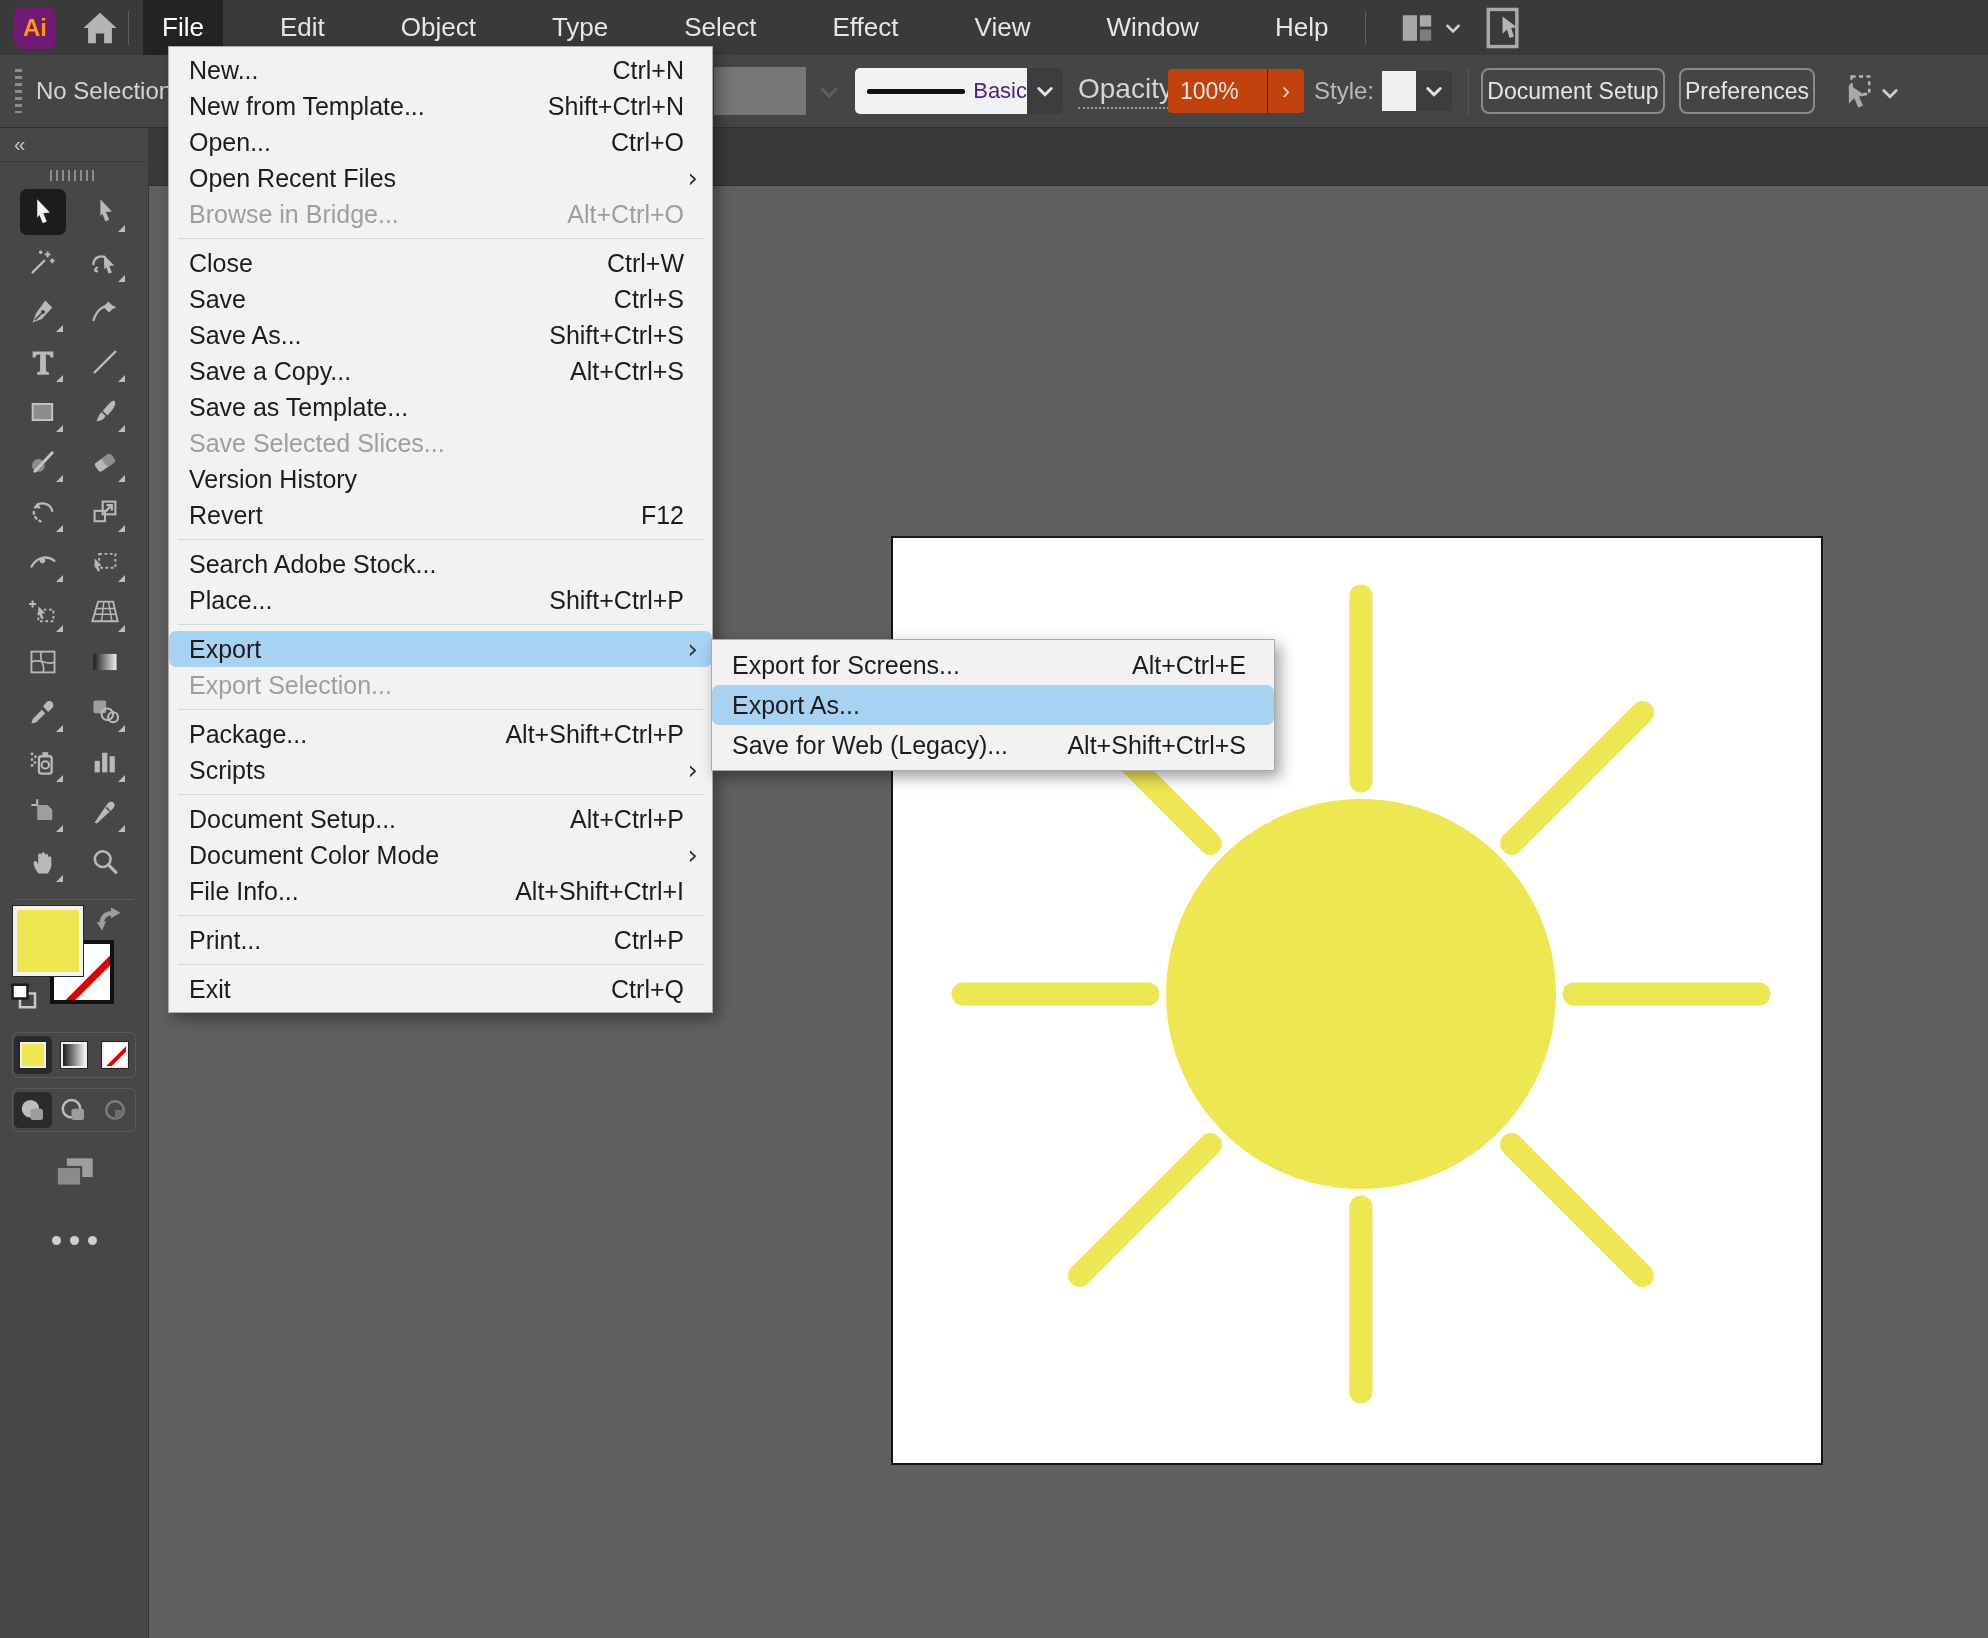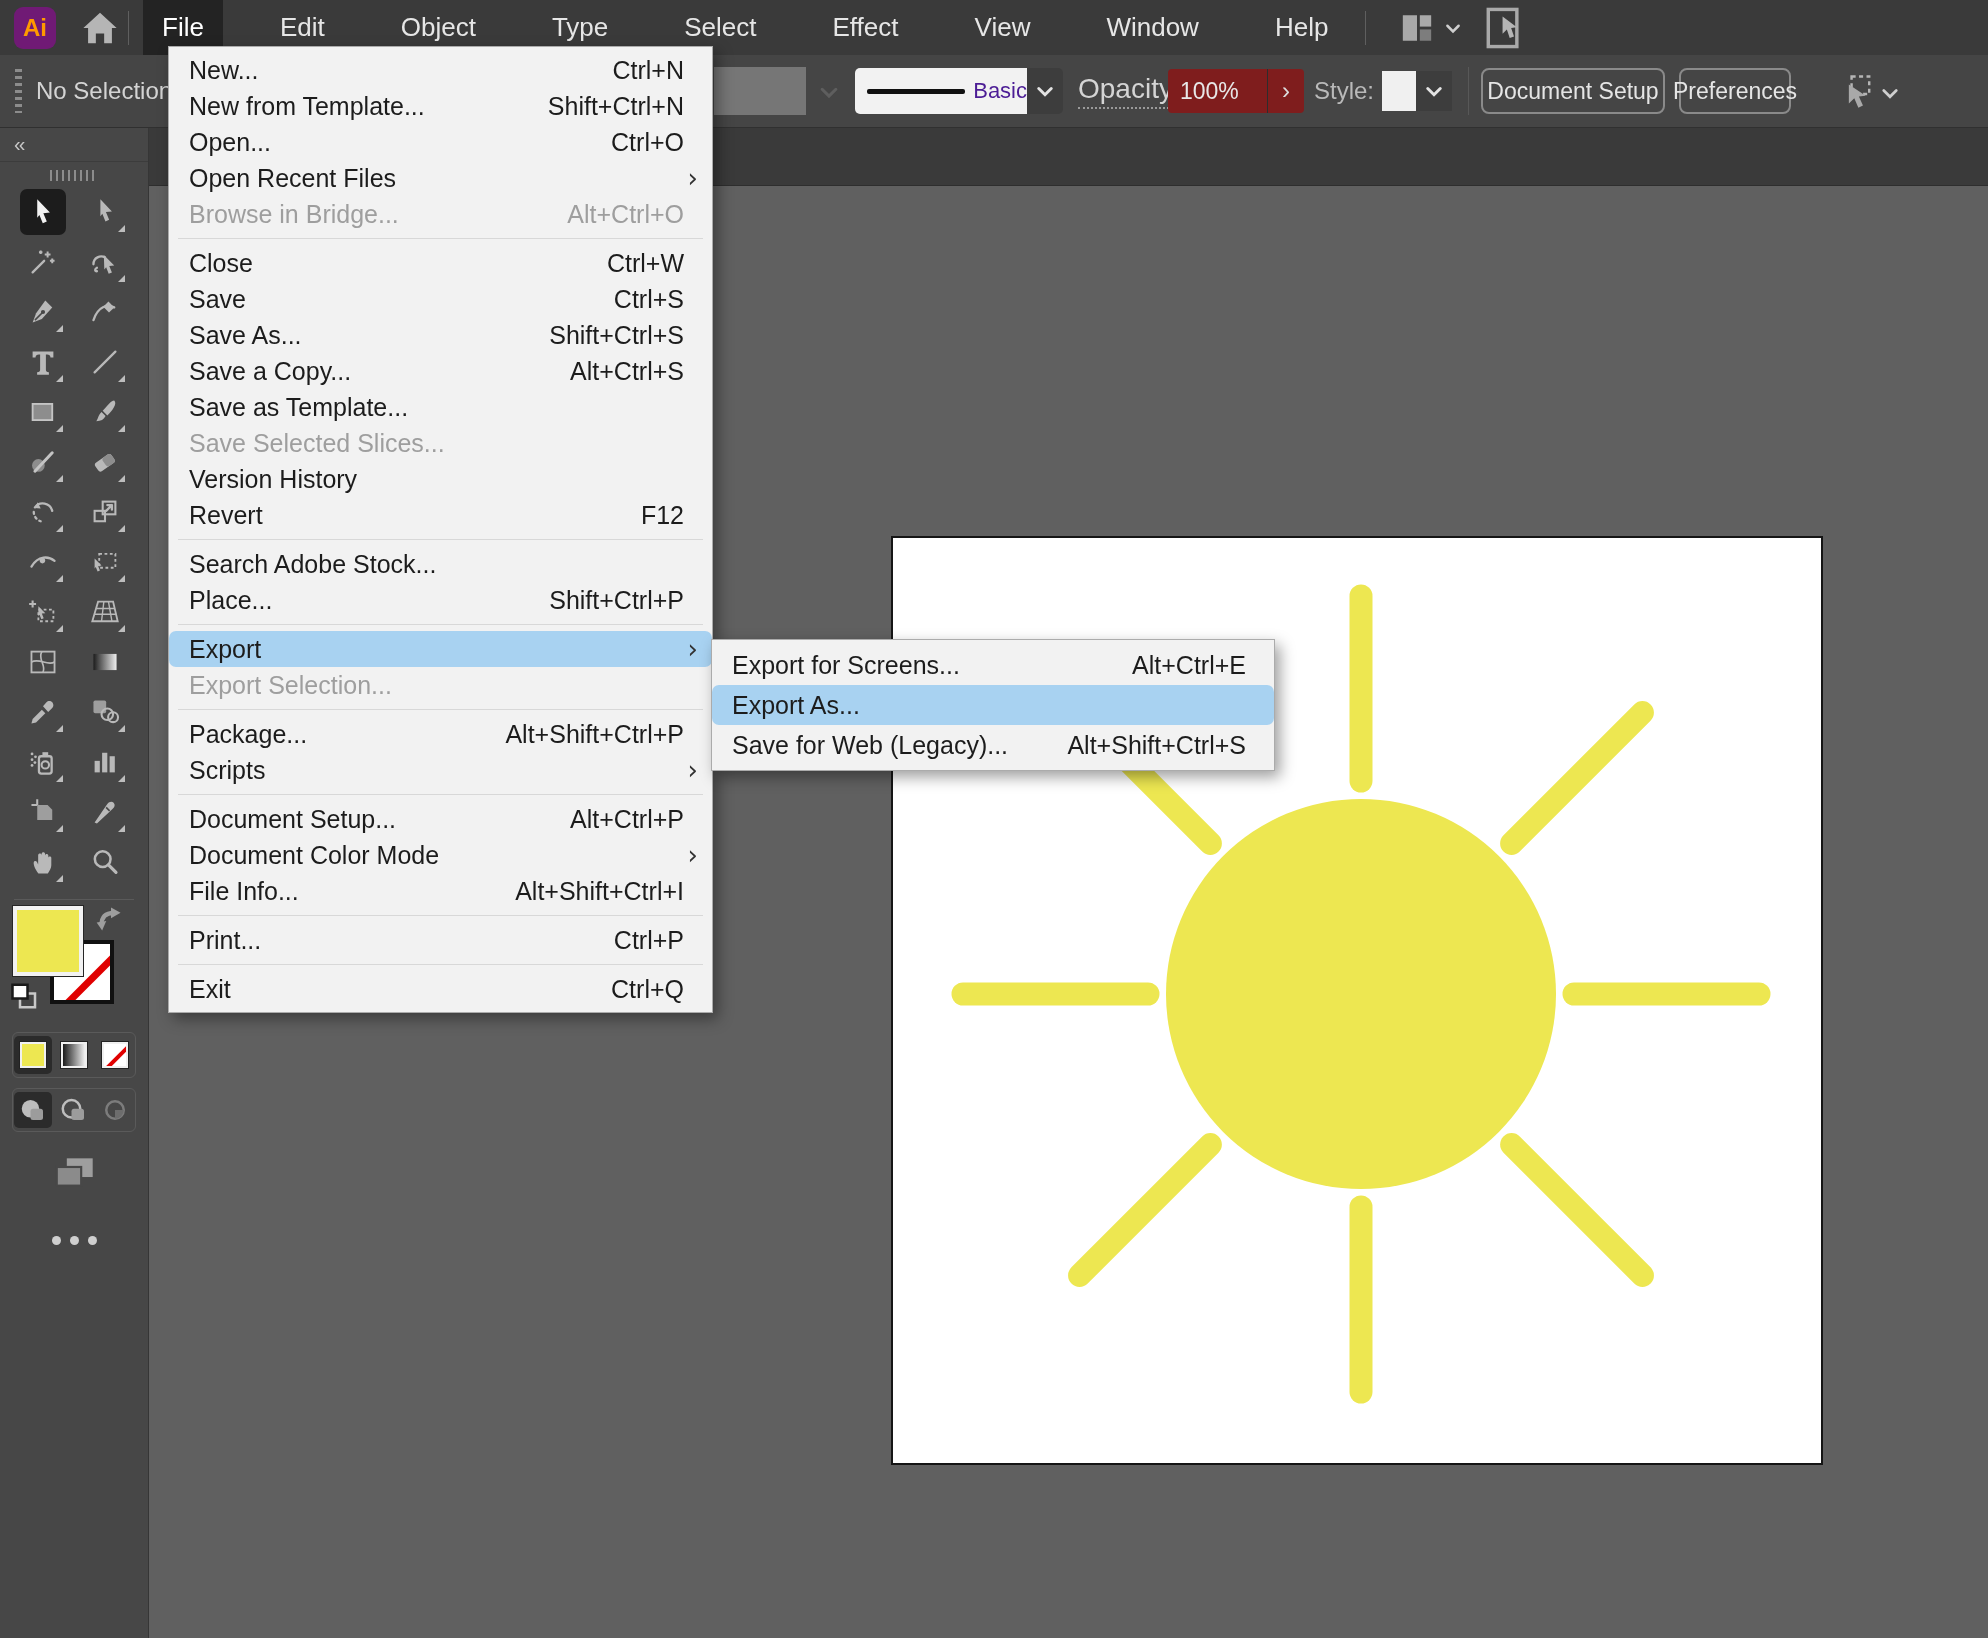--- a/index.html
+++ b/index.html
@@ -27,31 +27,31 @@
   .dis-drop{position:absolute;left:714px;top:12px;width:92px;height:48px;background:#767676;}
   .dis-chev{position:absolute;left:818px;top:26px;}
   .brushbox{position:absolute;left:855px;top:13px;width:172px;height:46px;background:#f2f2f2;border-radius:5px 0 0 5px;
     display:flex;align-items:center;}
   .brushline{width:108px;height:5px;background:#111;margin-left:12px;border-radius:2px;}
   .brushlabel{margin-left:8px;color:#4c1d95;font-size:22px;}
   .brushchev{position:absolute;left:1027px;top:13px;width:36px;height:46px;background:#3d3d3d;border-radius:0 5px 5px 0;
     display:flex;align-items:center;justify-content:center;}
   .oplabel{position:absolute;left:1078px;top:0;height:72px;display:flex;align-items:center;color:#d4d4d4;font-size:28px;}
   .oplabel span{border-bottom:2px dotted #9a9a9a;padding-bottom:2px;}
-  .opbox{position:absolute;left:1168px;top:14px;width:136px;height:44px;background:#7f1d1d;border-radius:4px;display:flex;}
+  .opbox{position:absolute;left:1168px;top:14px;width:136px;height:44px;background:#c2410c;border-radius:4px;display:flex;}
   .opval{flex:1;display:flex;align-items:center;padding-left:12px;color:#e8e8e8;font-size:23px;}
   .oparrow{width:36px;border-left:1px solid #2d2d2d;display:flex;align-items:center;justify-content:center;color:#dcdcdc;font-size:24px;}
   .stylabel{position:absolute;left:1314px;top:0;height:72px;display:flex;align-items:center;color:#b9b9b9;font-size:24px;justify-content:flex-end;}
   .styswatch{position:absolute;left:1382px;top:16px;width:34px;height:40px;background:#f0f0f0;}
   .stychev{position:absolute;left:1416px;top:16px;width:36px;height:40px;background:#3d3d3d;display:flex;align-items:center;justify-content:center;}
   .optsep{position:absolute;left:1468px;top:12px;width:1px;height:48px;background:#585858;}
   .optbtn{position:absolute;top:13px;height:46px;border:2px solid #8a8a8a;border-radius:8px;color:#e5e5e5;
     font-size:23px;display:flex;align-items:center;justify-content:center;background:transparent;box-sizing:border-box;}
   .btn-docsetup{left:1481px;width:184px;}
-  .btn-prefs{left:1679px;width:112px;}
+  .btn-prefs{left:1679px;width:136px;}
   .dockico{position:absolute;left:1838px;top:16px;}
   .dockchev{position:absolute;left:1880px;top:28px;}
   
   .tabstrip{position:absolute;left:148px;top:128px;width:1840px;height:57px;background:#3a3a3a;border-bottom:1px solid #2e2e2e;z-index:1;}
   .pasteboard{position:absolute;left:148px;top:186px;width:1840px;height:1452px;background:#606060;z-index:0;}
   .artboard{position:absolute;left:893px;top:538px;width:928px;height:925px;background:#ffffff;outline:2px solid #151515;z-index:2;}
   
   .toolpanel{position:absolute;left:0;top:128px;width:148px;height:1510px;background:#474747;border-right:1px solid #363636;z-index:5;}
   .tp-head{height:33px;border-bottom:1px solid #3c3c3c;display:flex;align-items:center;color:#c9c9c9;font-size:20px;padding-left:14px;letter-spacing:-2px;}
   .tp-grip{margin:8px auto 6px auto;width:48px;height:11px;

